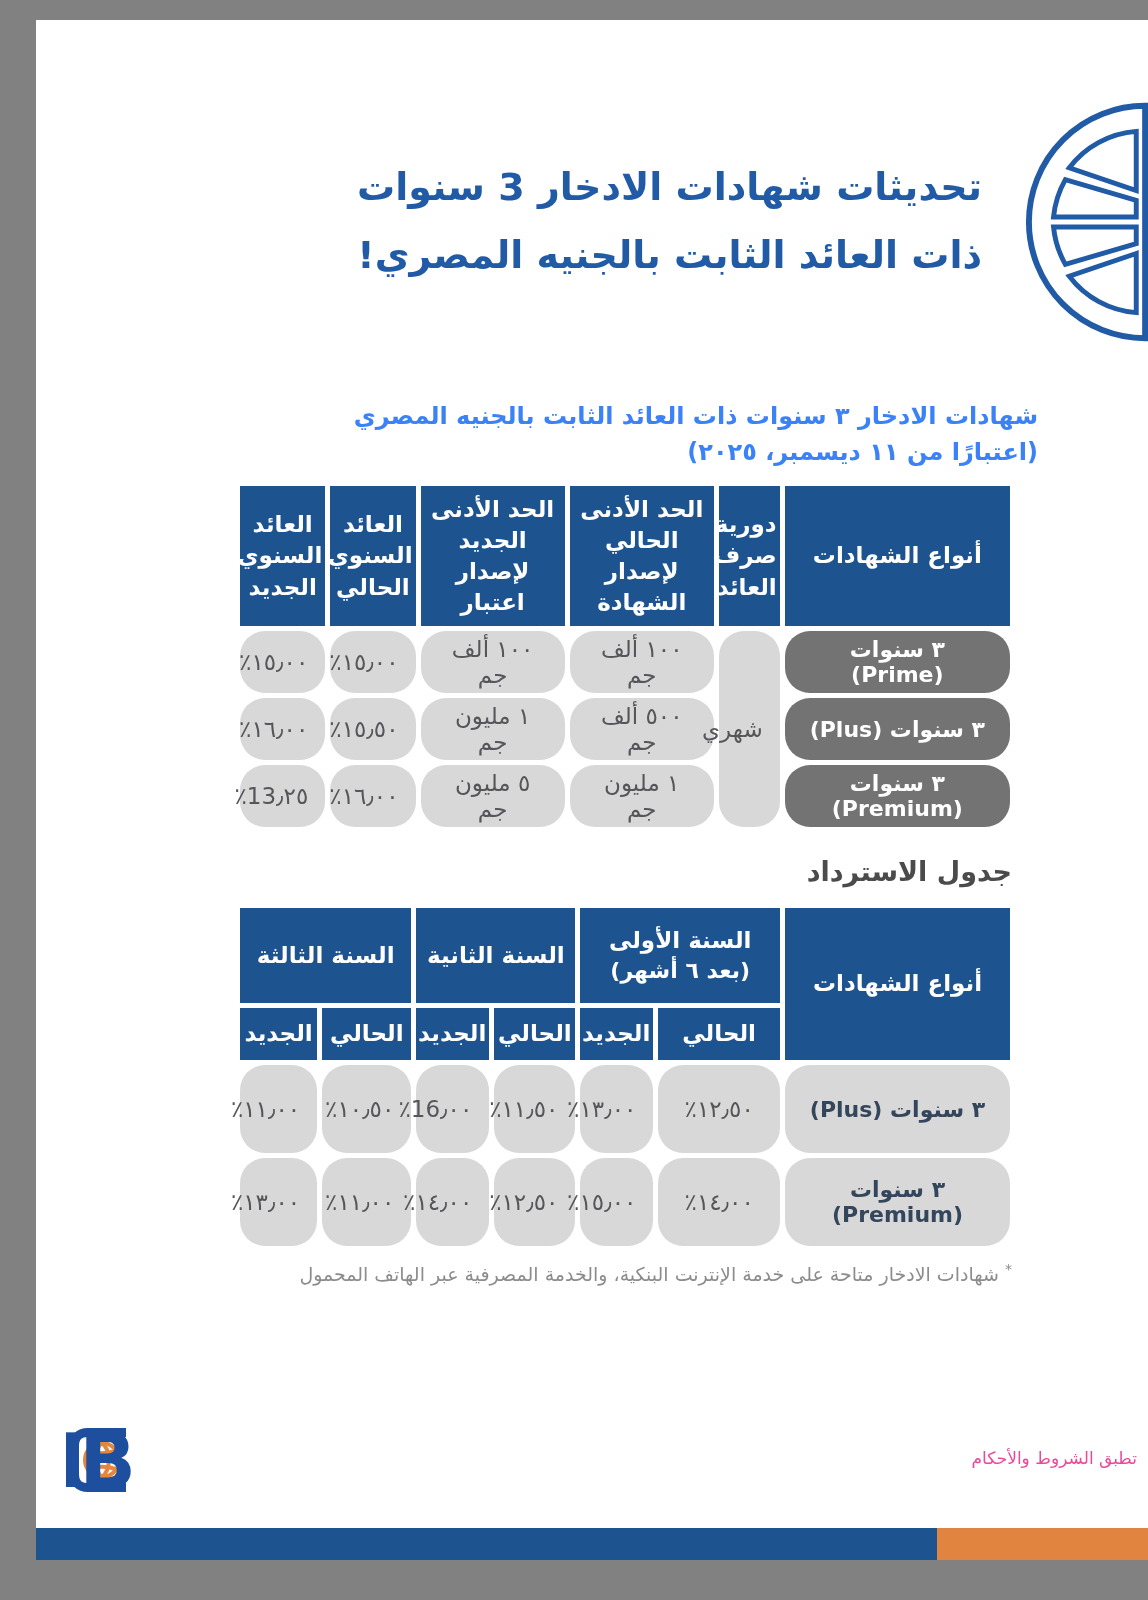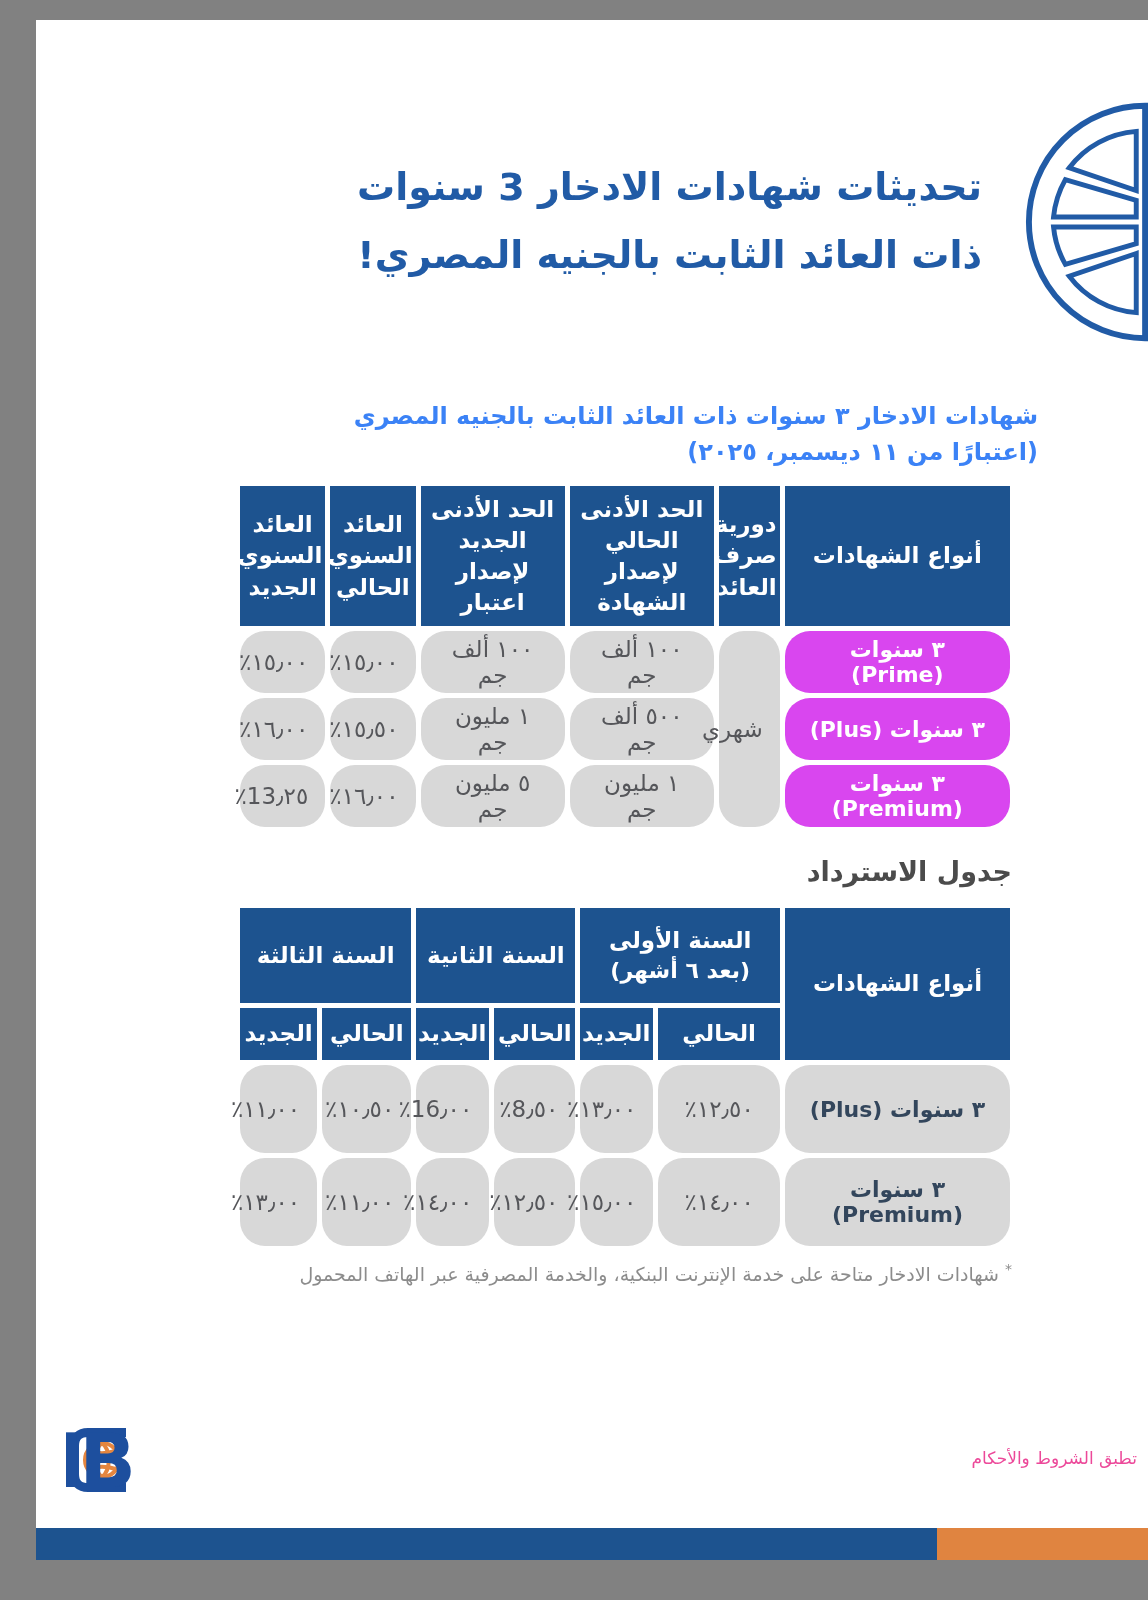--- a/index.html
+++ b/index.html
@@ -38,21 +38,21 @@
   th{
     background:#1d538f;color:#ffffff;font-weight:bold;
     font-size:23px;text-align:center;vertical-align:middle;
     line-height:1.35;padding:4px 3px;
   }
   td{
     background:#d8d8d8;color:#55565a;font-size:23px;
     text-align:center;vertical-align:middle;padding:2px 17px;border-radius:25px;
   }
   td.type-blue{
-    background:#d946ef;color:#ffffff;font-weight:bold;font-size:22px;
+    background:#737373;color:#ffffff;font-weight:bold;font-size:22px;
   }
   td.type-gray{
     color:#33465c;font-weight:bold;font-size:22px;
   }
   .rates-table{position:absolute;top:461px;right:165px;width:780px;}
   .rates-table tr.head{height:140px;}
   .rates-table tr.data{height:62px;}
   .redeem-title{
     position:absolute;top:836px;right:168px;
     font-size:27px;font-weight:bold;color:#4b4b4b;
@@ -175,21 +175,21 @@
       <th>الجديد</th>
       <th>الحالي</th>
       <th>الجديد</th>
       <th>الحالي</th>
       <th>الجديد</th>
     </tr>
     <tr class="data">
       <td class="type-gray">٣ سنوات (Plus)</td>
       <td>١٢٫٥٠٪</td>
       <td>١٣٫٠٠٪</td>
-      <td>8٫٥٠٪</td>
+      <td>١١٫٥٠٪</td>
       <td>16٫٠٠٪</td>
       <td>١٠٫٥٠٪</td>
       <td>١١٫٠٠٪</td>
     </tr>
     <tr class="data">
       <td class="type-gray">٣ سنوات (Premium)</td>
       <td>١٤٫٠٠٪</td>
       <td>١٥٫٠٠٪</td>
       <td>١٢٫٥٠٪</td>
       <td>١٤٫٠٠٪</td>

